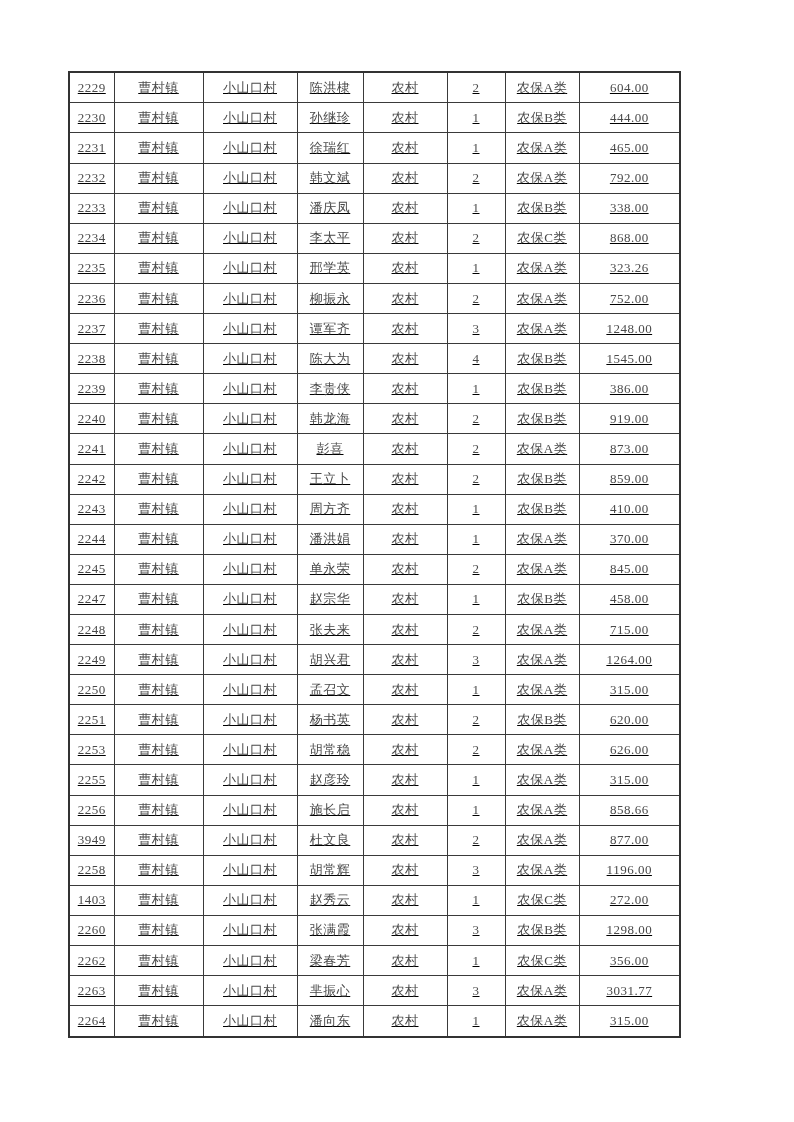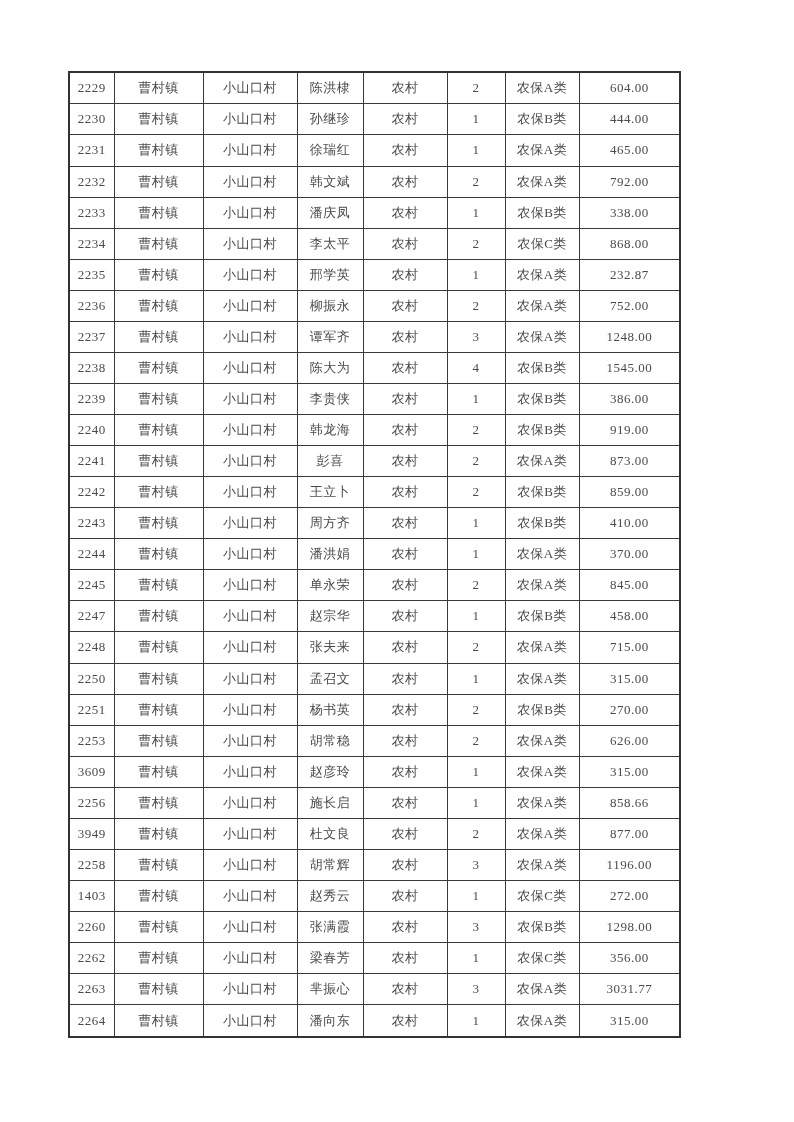--- a/index.html
+++ b/index.html
@@ -17,20 +17,21 @@
   }
   table.roster {
     position: absolute;
     left: 68px;
     top: 71px;
     width: 611px;
     height: 967px;
     border-collapse: collapse;
     table-layout: fixed;
     border: 2px solid #323232;
+    text-decoration: underline;
   }
   table.roster td {
     border: 1.5px solid #3a3a3a;
     text-align: center;
     vertical-align: middle;
     font-size: 13px;
     color: #4a4a4a;
     padding: 0;
     white-space: nowrap;
     overflow: hidden;
@@ -114,21 +115,21 @@
           <td>868.00</td>
         </tr>
         <tr>
           <td>2235</td>
           <td>曹村镇</td>
           <td>小山口村</td>
           <td>邢学英</td>
           <td>农村</td>
           <td>1</td>
           <td>农保A类</td>
-          <td>232.87</td>
+          <td>323.26</td>
         </tr>
         <tr>
           <td>2236</td>
           <td>曹村镇</td>
           <td>小山口村</td>
           <td>柳振永</td>
           <td>农村</td>
           <td>2</td>
           <td>农保A类</td>
           <td>752.00</td>
@@ -237,51 +238,61 @@
           <td>2248</td>
           <td>曹村镇</td>
           <td>小山口村</td>
           <td>张夫来</td>
           <td>农村</td>
           <td>2</td>
           <td>农保A类</td>
           <td>715.00</td>
         </tr>
         <tr>
+          <td>2249</td>
+          <td>曹村镇</td>
+          <td>小山口村</td>
+          <td>胡兴君</td>
+          <td>农村</td>
+          <td>3</td>
+          <td>农保A类</td>
+          <td>1264.00</td>
+        </tr>
+        <tr>
           <td>2250</td>
           <td>曹村镇</td>
           <td>小山口村</td>
           <td>孟召文</td>
           <td>农村</td>
           <td>1</td>
           <td>农保A类</td>
           <td>315.00</td>
         </tr>
         <tr>
           <td>2251</td>
           <td>曹村镇</td>
           <td>小山口村</td>
           <td>杨书英</td>
           <td>农村</td>
           <td>2</td>
           <td>农保B类</td>
-          <td>270.00</td>
+          <td>620.00</td>
         </tr>
         <tr>
           <td>2253</td>
           <td>曹村镇</td>
           <td>小山口村</td>
           <td>胡常稳</td>
           <td>农村</td>
           <td>2</td>
           <td>农保A类</td>
           <td>626.00</td>
         </tr>
         <tr>
-          <td>3609</td>
+          <td>2255</td>
           <td>曹村镇</td>
           <td>小山口村</td>
           <td>赵彦玲</td>
           <td>农村</td>
           <td>1</td>
           <td>农保A类</td>
           <td>315.00</td>
         </tr>
         <tr>
           <td>2256</td>

